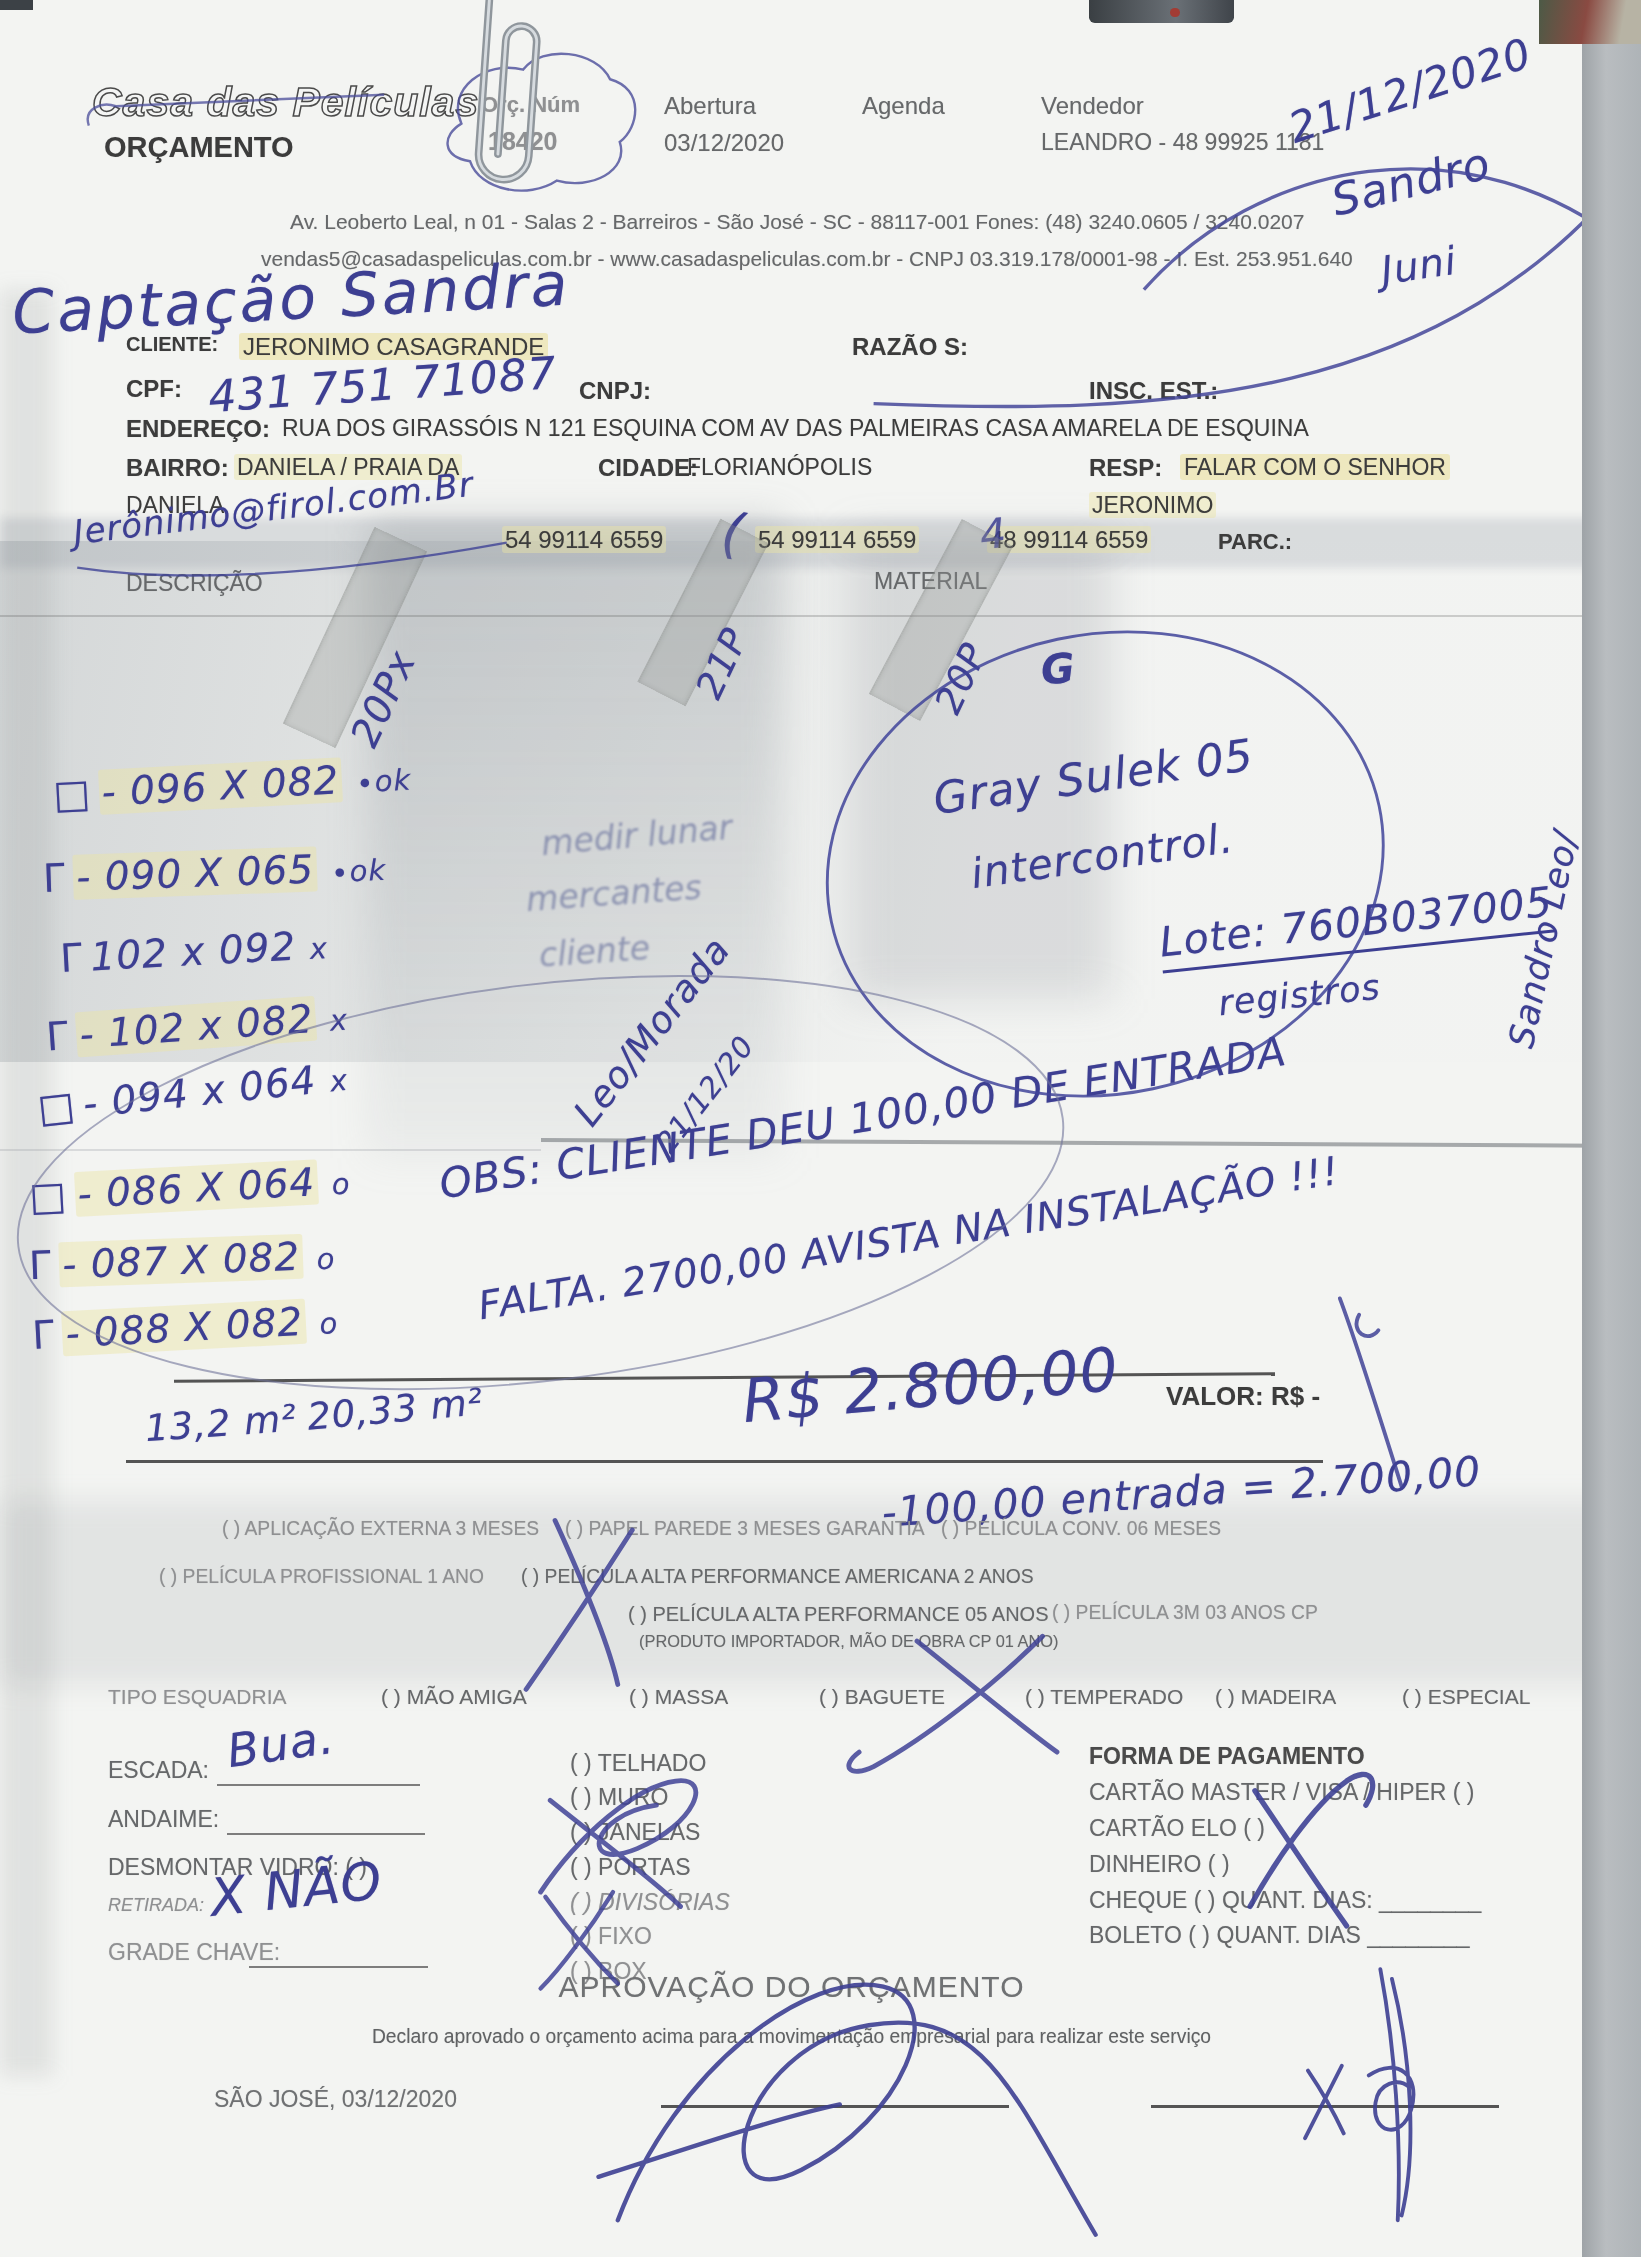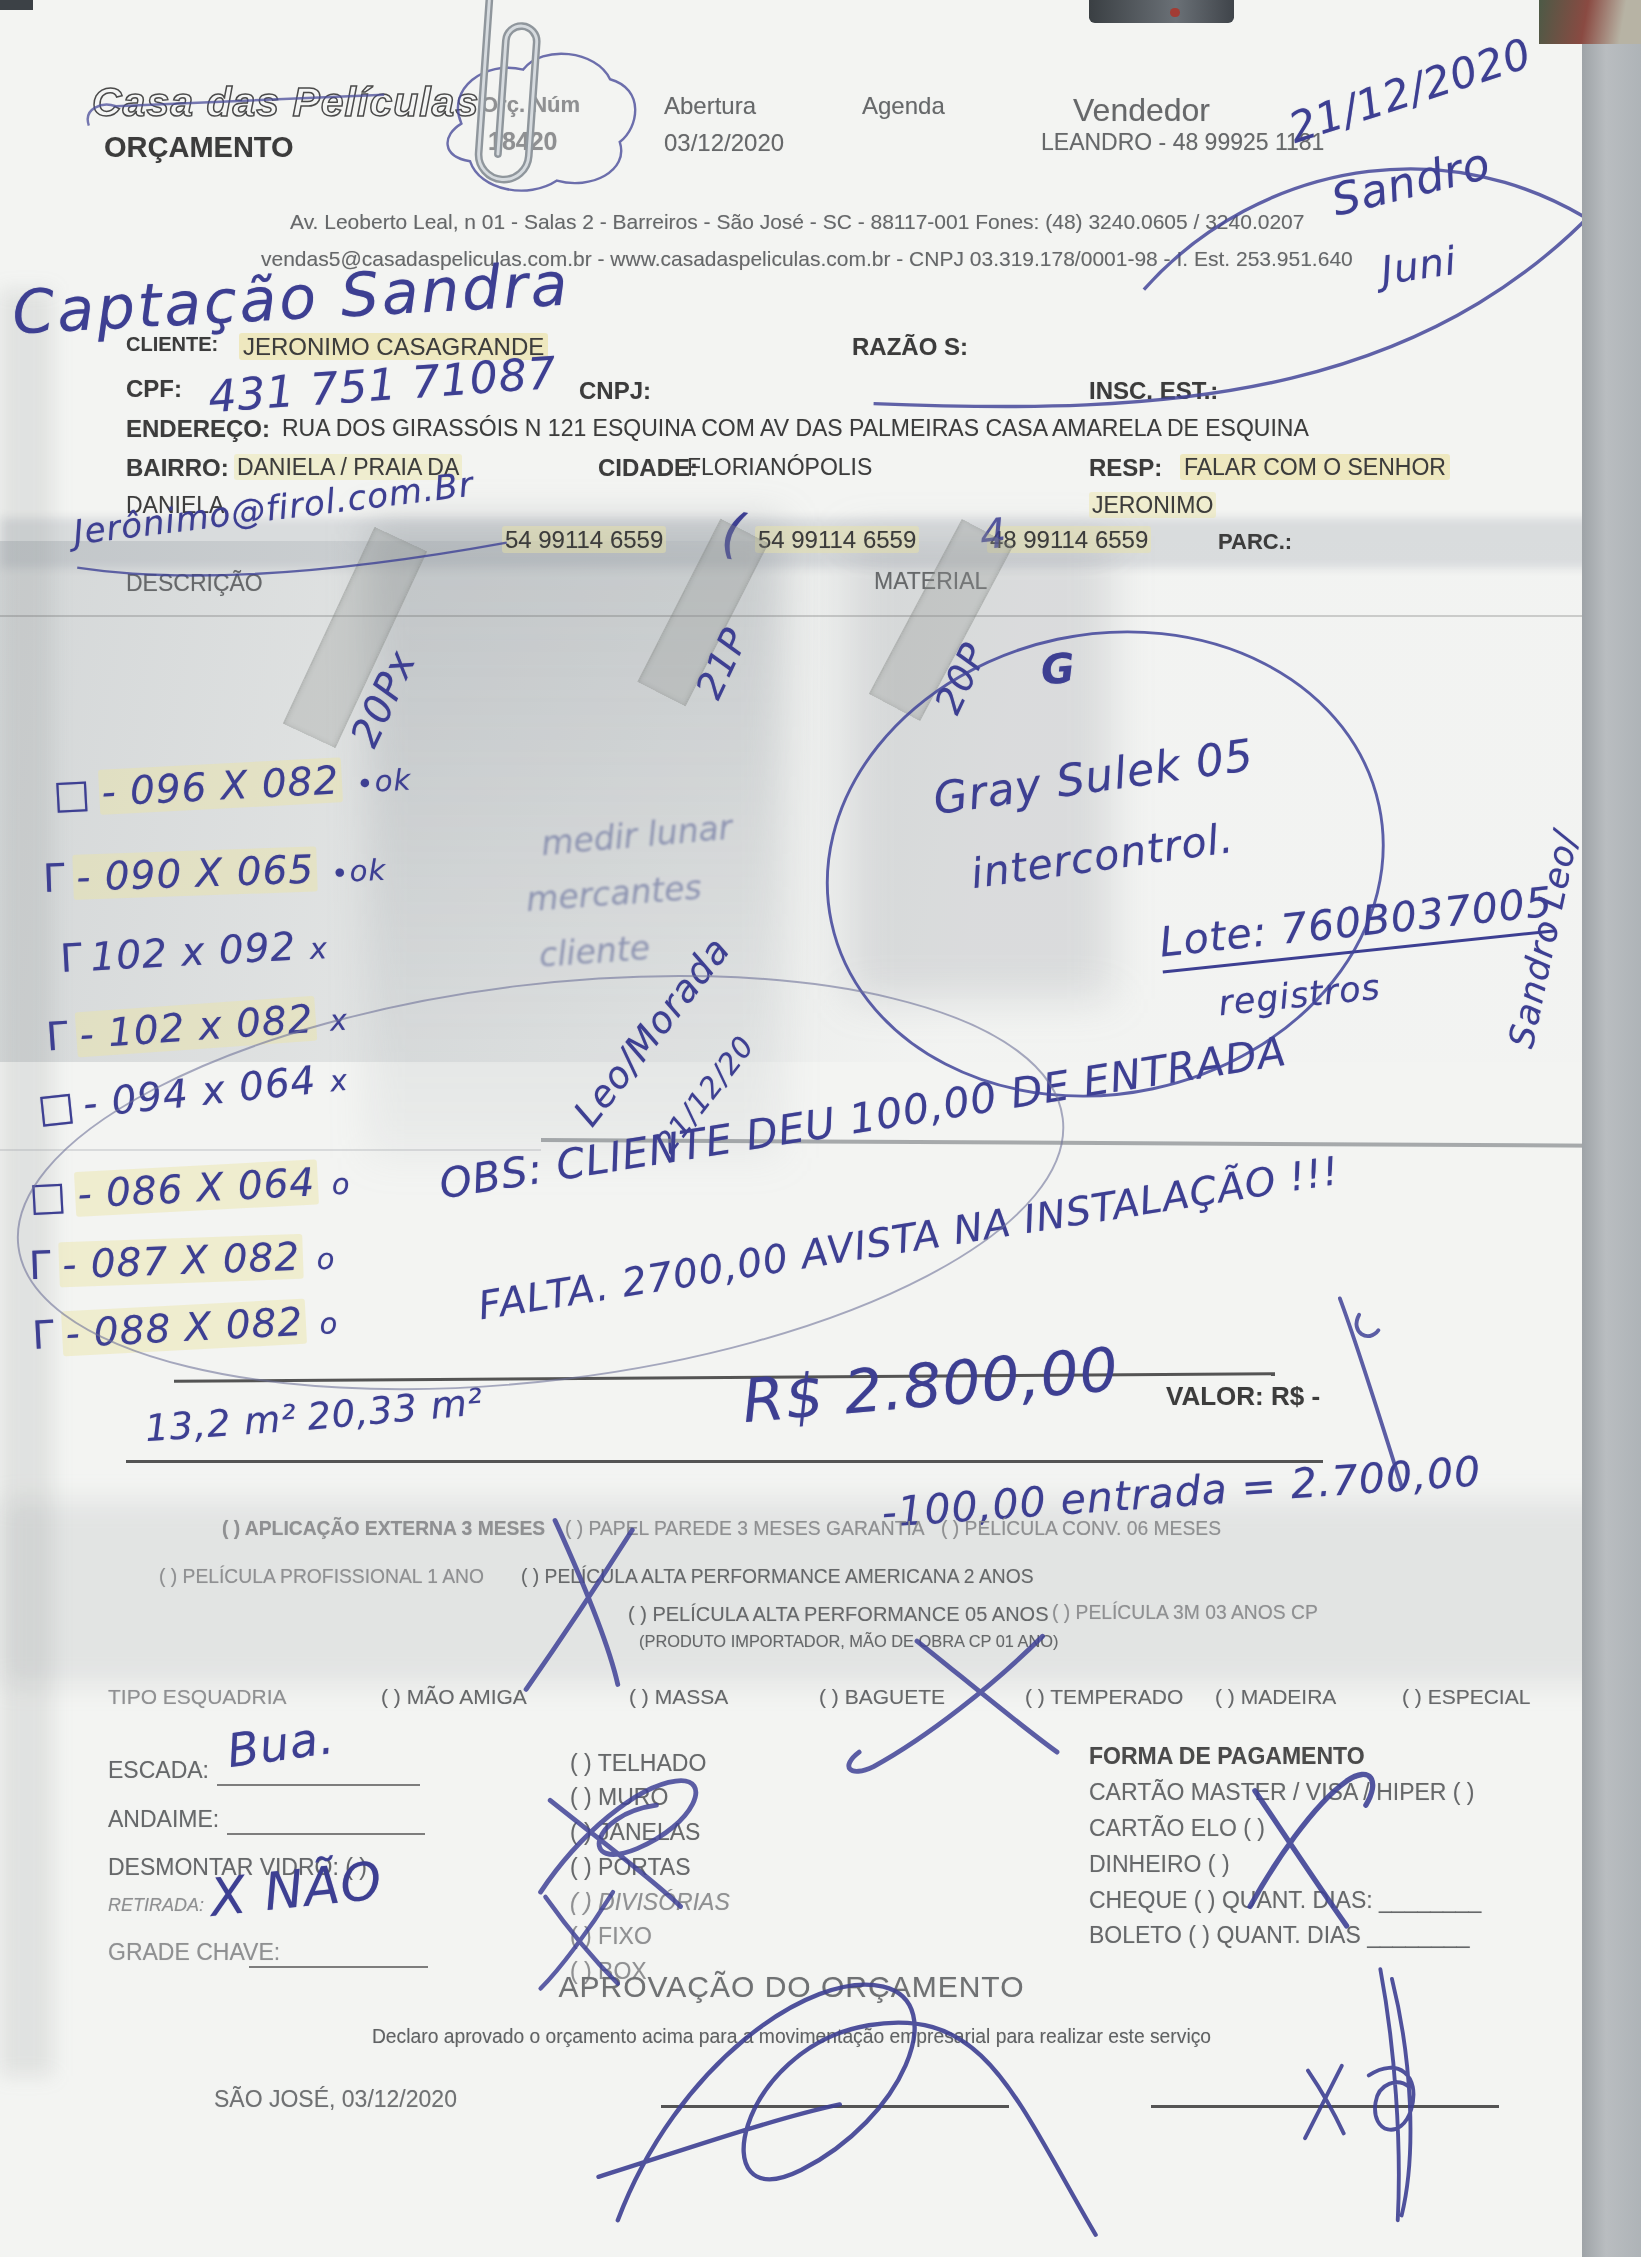--- a/index.html
+++ b/index.html
@@ -42,21 +42,21 @@
 
   <div class="abs logo" style="left:92px;top:79px;">Casa das Películas</div>
   <div class="abs pr bold" style="left:104px;top:131px;font-size:29px;">ORÇAMENTO</div>
 
   <div class="abs pr faded bold" style="left:481px;top:92px;font-size:22px;">Orç. Núm</div>
   <div class="abs pr faded bold" style="left:488px;top:127px;font-size:25px;">18420</div>
 
   <div class="abs pr mid" style="left:664px;top:92px;font-size:24px;">Abertura</div>
   <div class="abs pr mid" style="left:664px;top:129px;font-size:24px;">03/12/2020</div>
   <div class="abs pr mid" style="left:862px;top:92px;font-size:24px;">Agenda</div>
-  <div class="abs pr mid" style="left:1041px;top:92px;font-size:32px;margin-left:32px;">Vendedor</div>
+  <div class="abs pr mid" style="left:1041px;top:92px;font-size:24px;">Vendedor</div>
   <div class="abs pr mid" style="left:1041px;top:129px;font-size:23px;">LEANDRO - 48 99925 1181</div>
 
   <div class="abs hw" style="left:1284px;top:66px;font-size:42px;transform:rotate(-18deg);">21/12/2020</div>
   <div class="abs hw" style="left:1330px;top:156px;font-size:44px;transform:rotate(-14deg);">Sandro</div>
   <div class="abs hw" style="left:1381px;top:243px;font-size:39px;transform:rotate(-8deg);">Juni</div>
 
   <div class="abs pr mid" style="left:290px;top:210px;font-size:21px;">Av. Leoberto Leal, n 01 - Salas 2 - Barreiros - São José - SC - 88117-001 Fones: (48) 3240.0605 / 3240.0207</div>
   <div class="abs pr mid" style="left:261px;top:247px;font-size:21px;">vendas5@casadaspeliculas.com.br - www.casadaspeliculas.com.br - CNPJ 03.319.178/0001-98 - I. Est. 253.951.640</div>
 
   <div class="abs hw" style="left:11.6px;top:263px;font-size:60px;transform:rotate(-3deg);letter-spacing:2.9px;">Captação Sandra</div>
@@ -132,21 +132,21 @@
   <div class="abs hw" style="left:1501px;top:1043px;font-size:35px;transform:rotate(-78deg);transform-origin:left top;">Sandro Leo/</div>
 
   <div class="line" style="left:174px;top:1376px;width:1101px;transform:rotate(-.4deg);"></div>
   <div class="abs hw" style="left:145px;top:1402px;font-size:37px;transform:rotate(-4deg);">13,2 m²</div>
   <div class="abs hw" style="left:307px;top:1388px;font-size:37px;transform:rotate(-5deg);">20,33 m²</div>
   <div class="abs hw" style="left:742px;top:1350px;font-size:60px;transform:rotate(-5deg);">R$ 2.800,00</div>
   <div class="abs pr bold" style="left:1166px;top:1381px;font-size:26px;">VALOR: R$ -</div>
   <div class="line" style="left:126px;top:1460px;width:1197px;"></div>
   <div class="abs hw" style="left:881px;top:1468px;font-size:41px;transform:rotate(-4deg);">-100,00 entrada = 2.700,00</div>
 
-  <div class="abs pr faded" style="left:222px;top:1518px;font-size:19.3px;font-weight:bold;">( ) APLICAÇÃO EXTERNA 3 MESES</div>
+  <div class="abs pr faded" style="left:222px;top:1518px;font-size:19.3px;">( ) APLICAÇÃO EXTERNA 3 MESES</div>
   <div class="abs pr faded" style="left:565px;top:1518px;font-size:19.3px;">( ) PAPEL PAREDE 3 MESES GARANTIA</div>
   <div class="abs pr faded" style="left:941px;top:1518px;font-size:19.3px;">( ) PELÍCULA CONV. 06 MESES</div>
   <div class="abs pr faded" style="left:159px;top:1566px;font-size:19.3px;">( ) PELÍCULA PROFISSIONAL 1 ANO</div>
   <div class="abs pr mid" style="left:521px;top:1566px;font-size:19.3px;">( ) PELÍCULA ALTA PERFORMANCE AMERICANA 2 ANOS</div>
   <div class="abs pr faded" style="left:1052px;top:1602px;font-size:19.3px;">( ) PELÍCULA 3M 03 ANOS CP</div>
   <div class="abs pr mid" style="left:628px;top:1603px;font-size:20px;">( ) PELÍCULA ALTA PERFORMANCE 05 ANOS</div>
   <div class="abs pr mid" style="left:639px;top:1632px;font-size:16.4px;">(PRODUTO IMPORTADOR, MÃO DE OBRA CP 01 ANO)</div>
 
   <div class="abs pr faded" style="left:108px;top:1685px;font-size:21px;">TIPO ESQUADRIA</div>
   <div class="abs pr mid" style="left:381px;top:1685px;font-size:21px;">( ) MÃO AMIGA</div>

